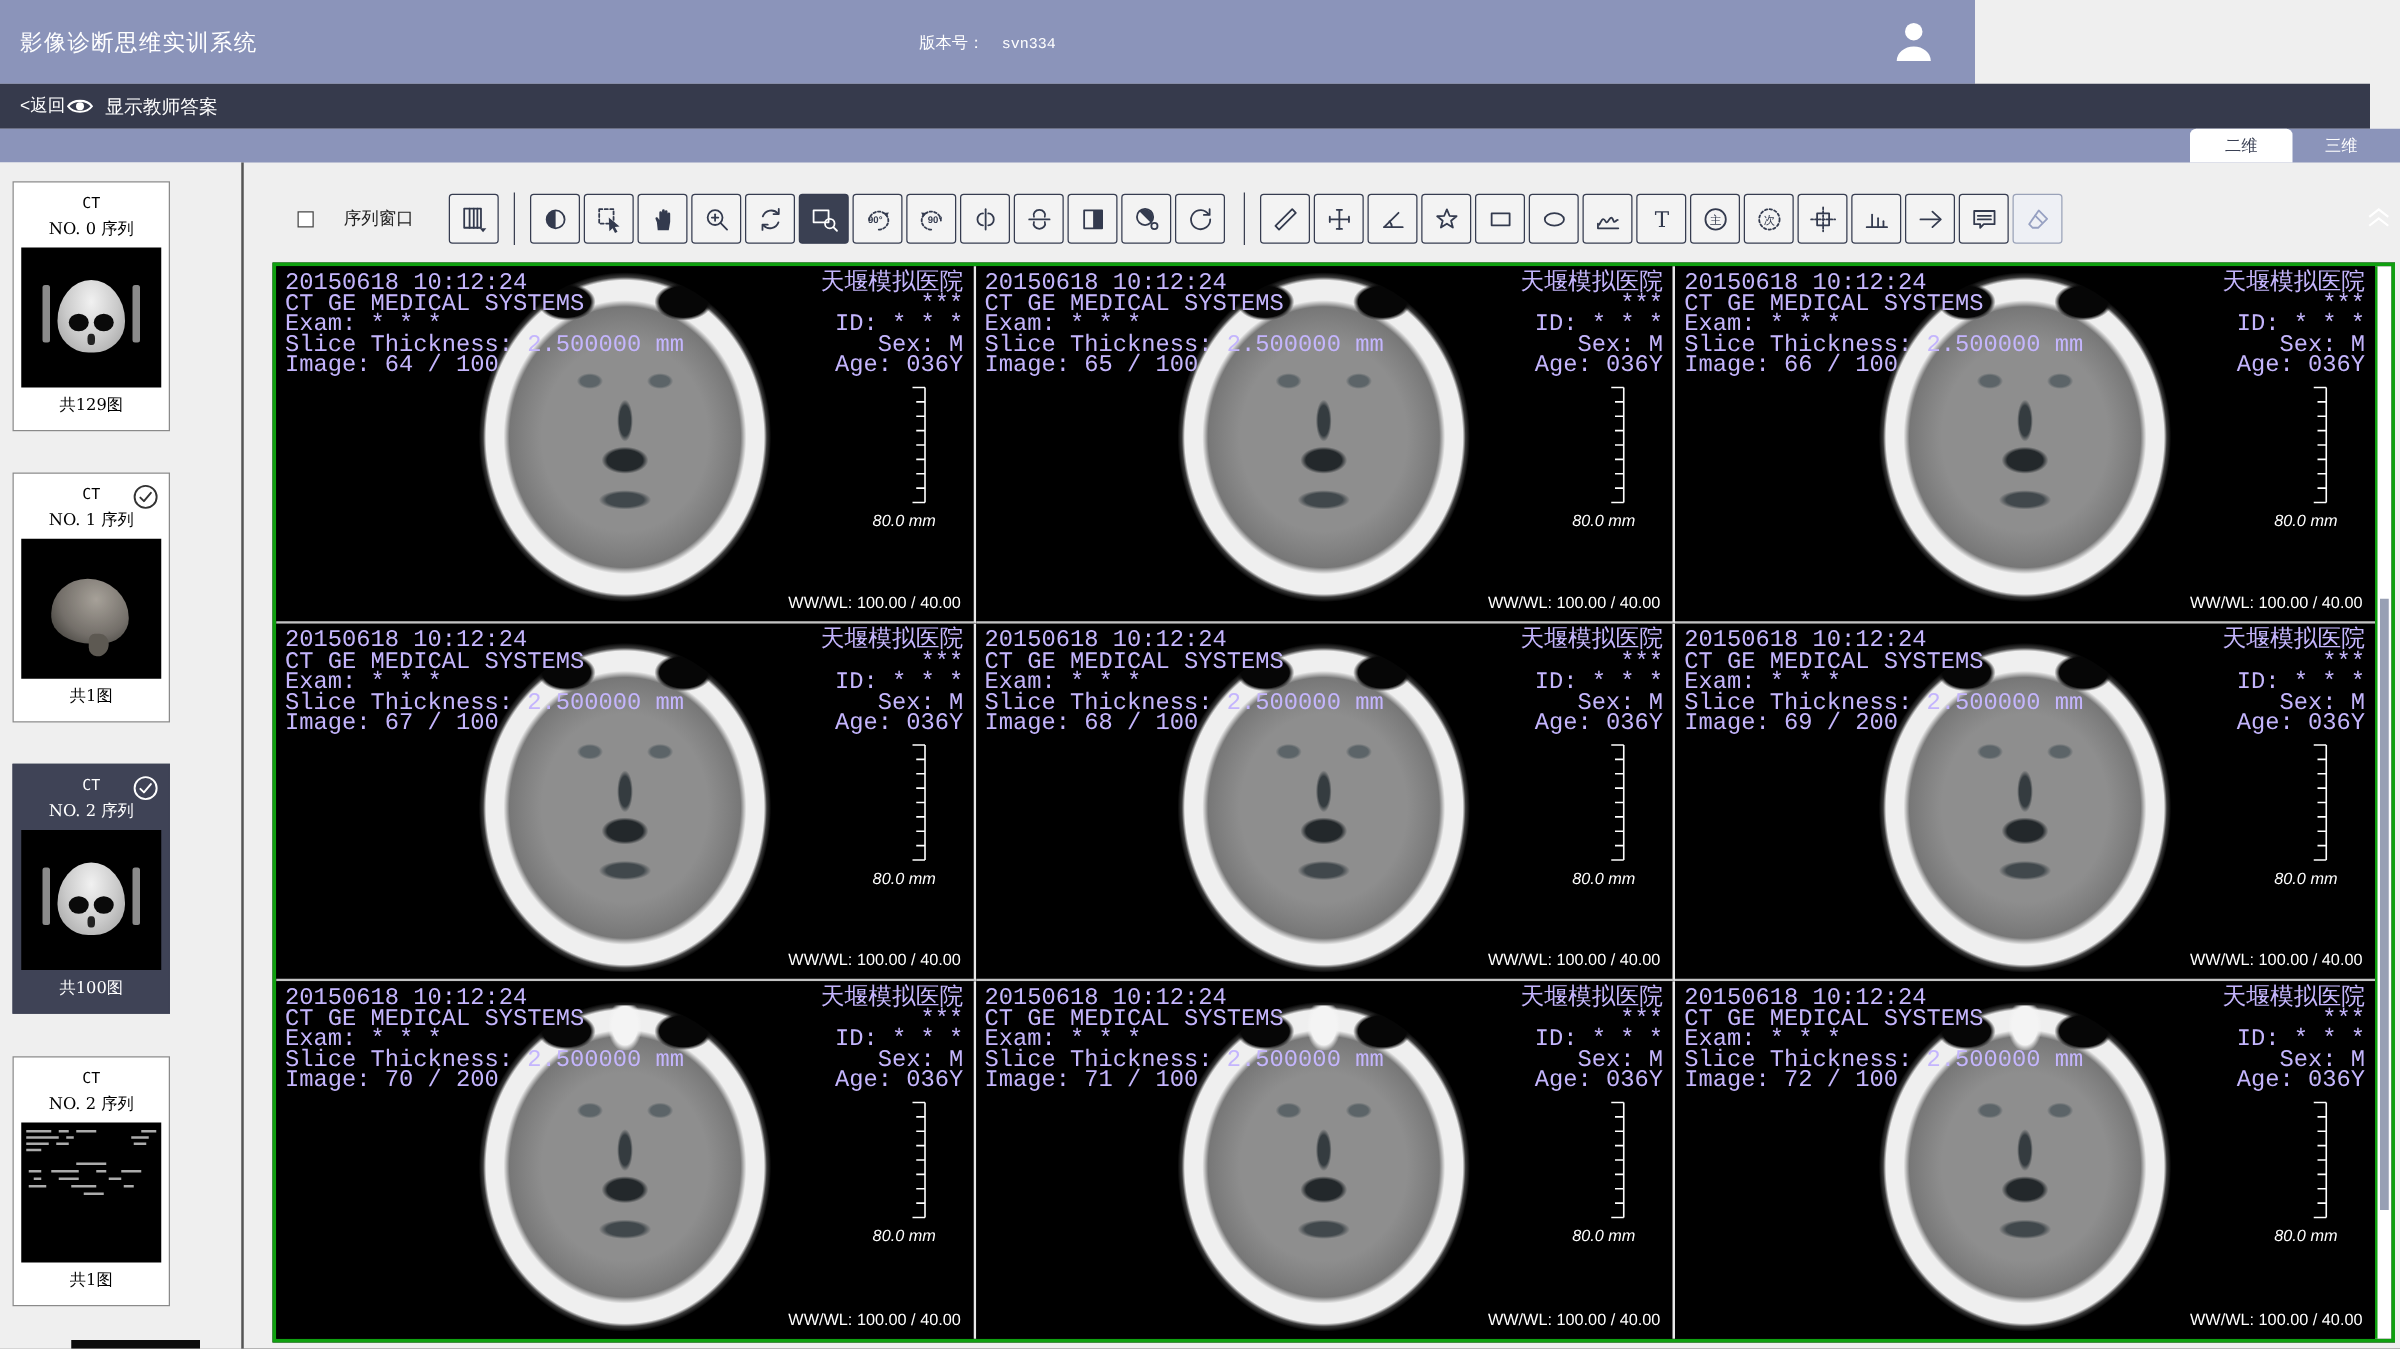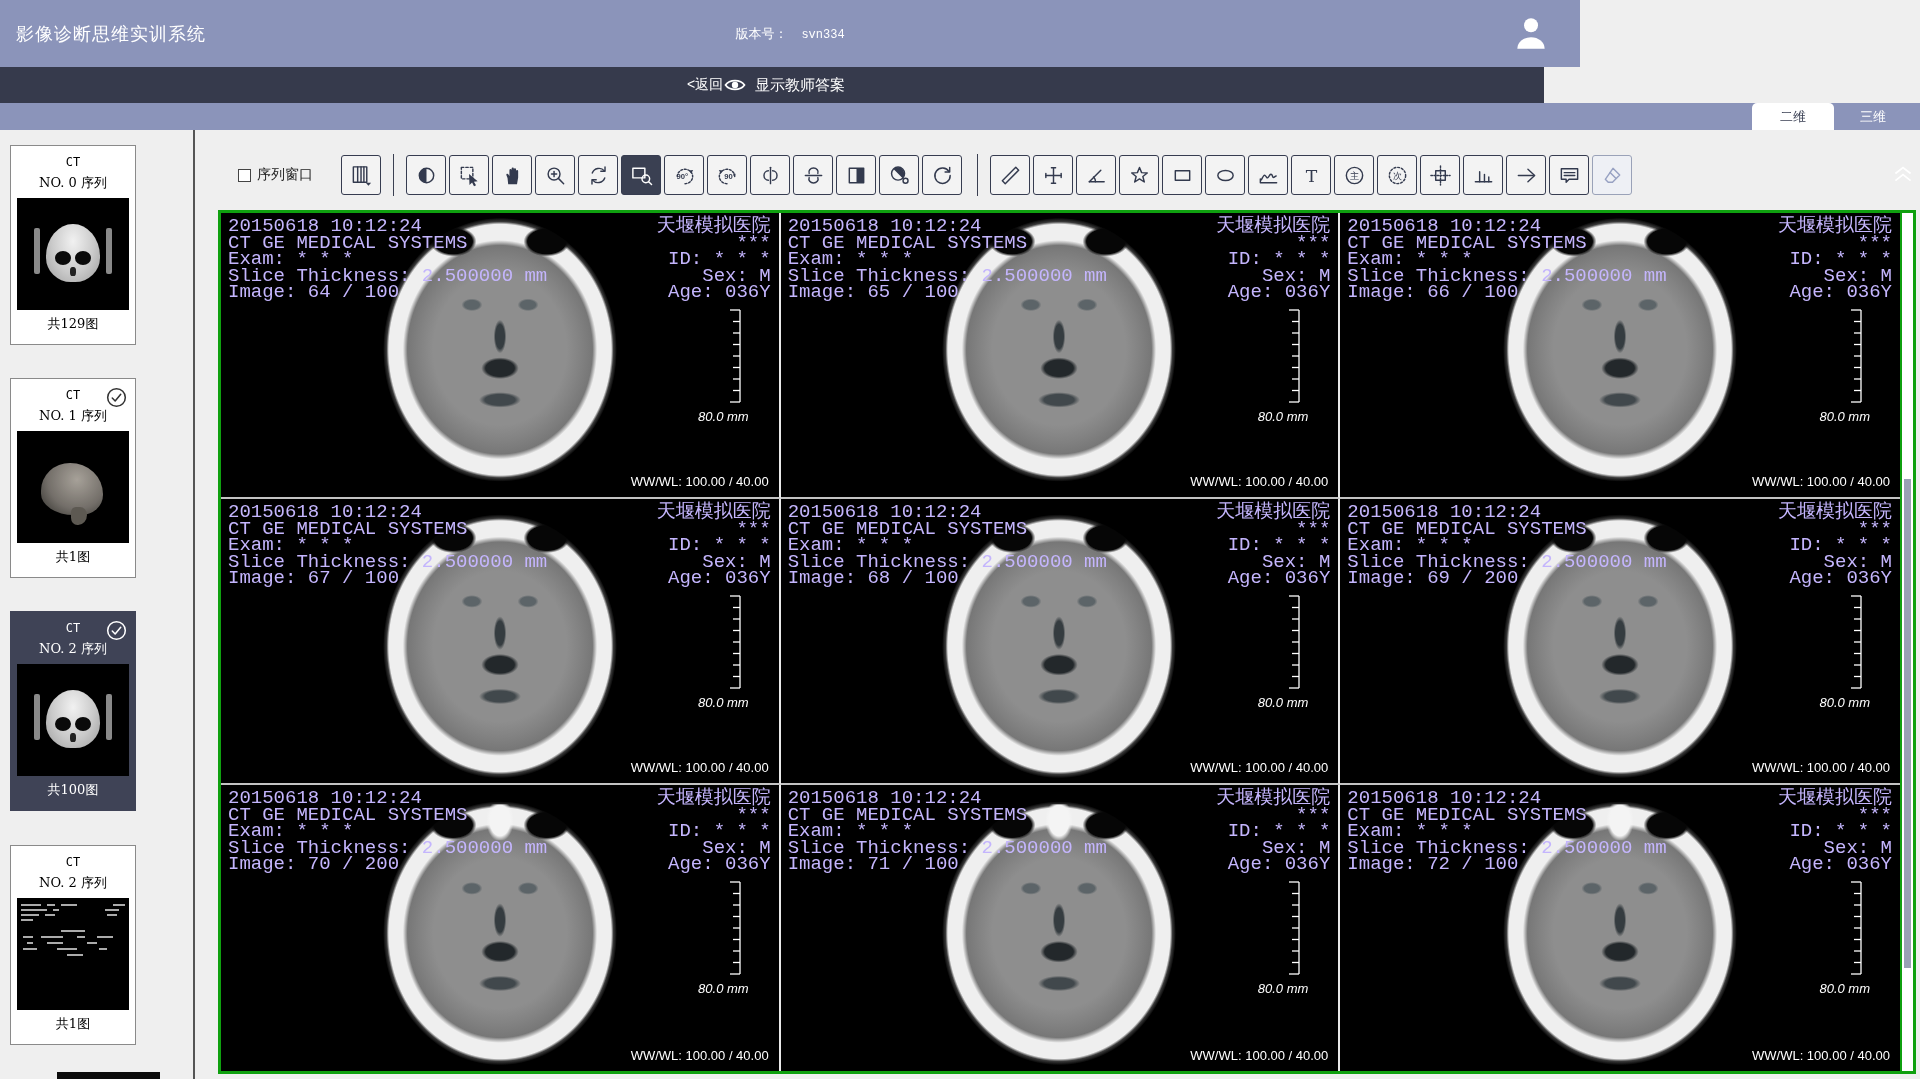--- a/index.html
+++ b/index.html
@@ -7,22 +7,22 @@
   body { position:relative; background:#efefef; font-family:"Liberation Sans",sans-serif; }
 
   
   .topbar { position:absolute; left:0; top:0; width:1580px; height:67px; background:#8b94ba;
             display:flex; align-items:center; }
   .app-title { color:#fff; font-size:18px; letter-spacing:1px; padding-left:16px; }
   .version { position:absolute; left:0; right:0; text-align:center; color:#fff; font-size:13px; pointer-events:none; }
   .version .vv { margin-left:14px; font-family:Liberation Mono, monospace; font-size:12px; }
   .user { position:absolute; right:28px; top:12px; width:42px; height:42px; }
 
-  .navbar { position:absolute; left:0; top:67px; width:1544px; height:36px; background:#363a4c;
-            display:flex; align-items:center; justify-content:center; }
+  .navbar { position:absolute; left:0; top:67px; width:1896px; height:36px; background:#363a4c;
+            display:flex; align-items:center; justify-content:flex-start; }
   .back { color:#fff; font-size:14px; padding-left:16px; cursor:pointer; }
   .show-answer { color:#fff; font-size:15px; padding-right:28px; display:flex; align-items:center; gap:8px; cursor:pointer; }
   .show-answer .eye { width:24px; height:24px; display:inline-flex; }
 
   .tabstrip { position:absolute; left:0; top:103px; width:1920px; height:27px; background:#8b94ba; }
   .tabs { position:absolute; top:103px; right:8px; height:27px; display:flex; align-items:stretch; z-index:5; }
   .tab { width:82px; text-align:center; font-size:13px; line-height:27px; cursor:pointer; }
   .tab.active { background:#fff; color:#3a4054; border-radius:5px 5px 0 0; }
   .tab.inactive { color:#fff; width:78px; }
 
@@ -52,21 +52,21 @@
   .nosep { position:absolute; left:24px; bottom:6px; width:6px; height:9px; background:#222; border-radius:40%; }
   .sskull { position:absolute; left:24px; top:32px; width:62px; height:52px;
             background:radial-gradient(circle at 58% 32%, #b5afa6, #7d7872 58%, #45433e 90%);
             border-radius:55% 62% 42% 62% / 62% 70% 45% 48%; filter:brightness(.92); }
   .sjaw { position:absolute; left:54px; top:76px; width:16px; height:18px; background:#5d5952;
           border-radius:30% 45% 55% 40%; }
   .dr { position:absolute; height:2px; background:#c9c9c9; opacity:.85; }
 
   
   .toolbar { position:absolute; left:238px; top:154px; height:42px; display:flex; align-items:center; }
-  .sw { display:flex; align-items:center; gap:6px; font-size:14px; color:#222; cursor:pointer; }
+  .sw { display:flex; align-items:center; gap:24px; font-size:14px; color:#222; cursor:pointer; }
   .cb { width:13px; height:13px; border:1px solid #444; background:#fff; display:inline-block; }
   .tdivider { width:1px; height:42px; background:#3a3f51; margin:0 12px; }
   .tbtn { width:40px; height:40px; margin-right:3px; background:#f3f3f3; border:1px solid #363c50;
           border-radius:3px; display:flex; align-items:center; justify-content:center;
           color:#333a4e; cursor:pointer; flex:0 0 auto; }
   .tbtn.active { background:#3a4052; color:#fff; }
   .tbtn.disabled { color:#97a1c2; border-color:#9aa2b8; background:#eef0f5; }
   .tbtn .ticon { display:flex; }
   .layout-btn { margin:0 0 0 28px; }
   .collapse { position:absolute; left:1890px; top:160px; width:26px; height:26px; color:#fff; cursor:pointer; }

